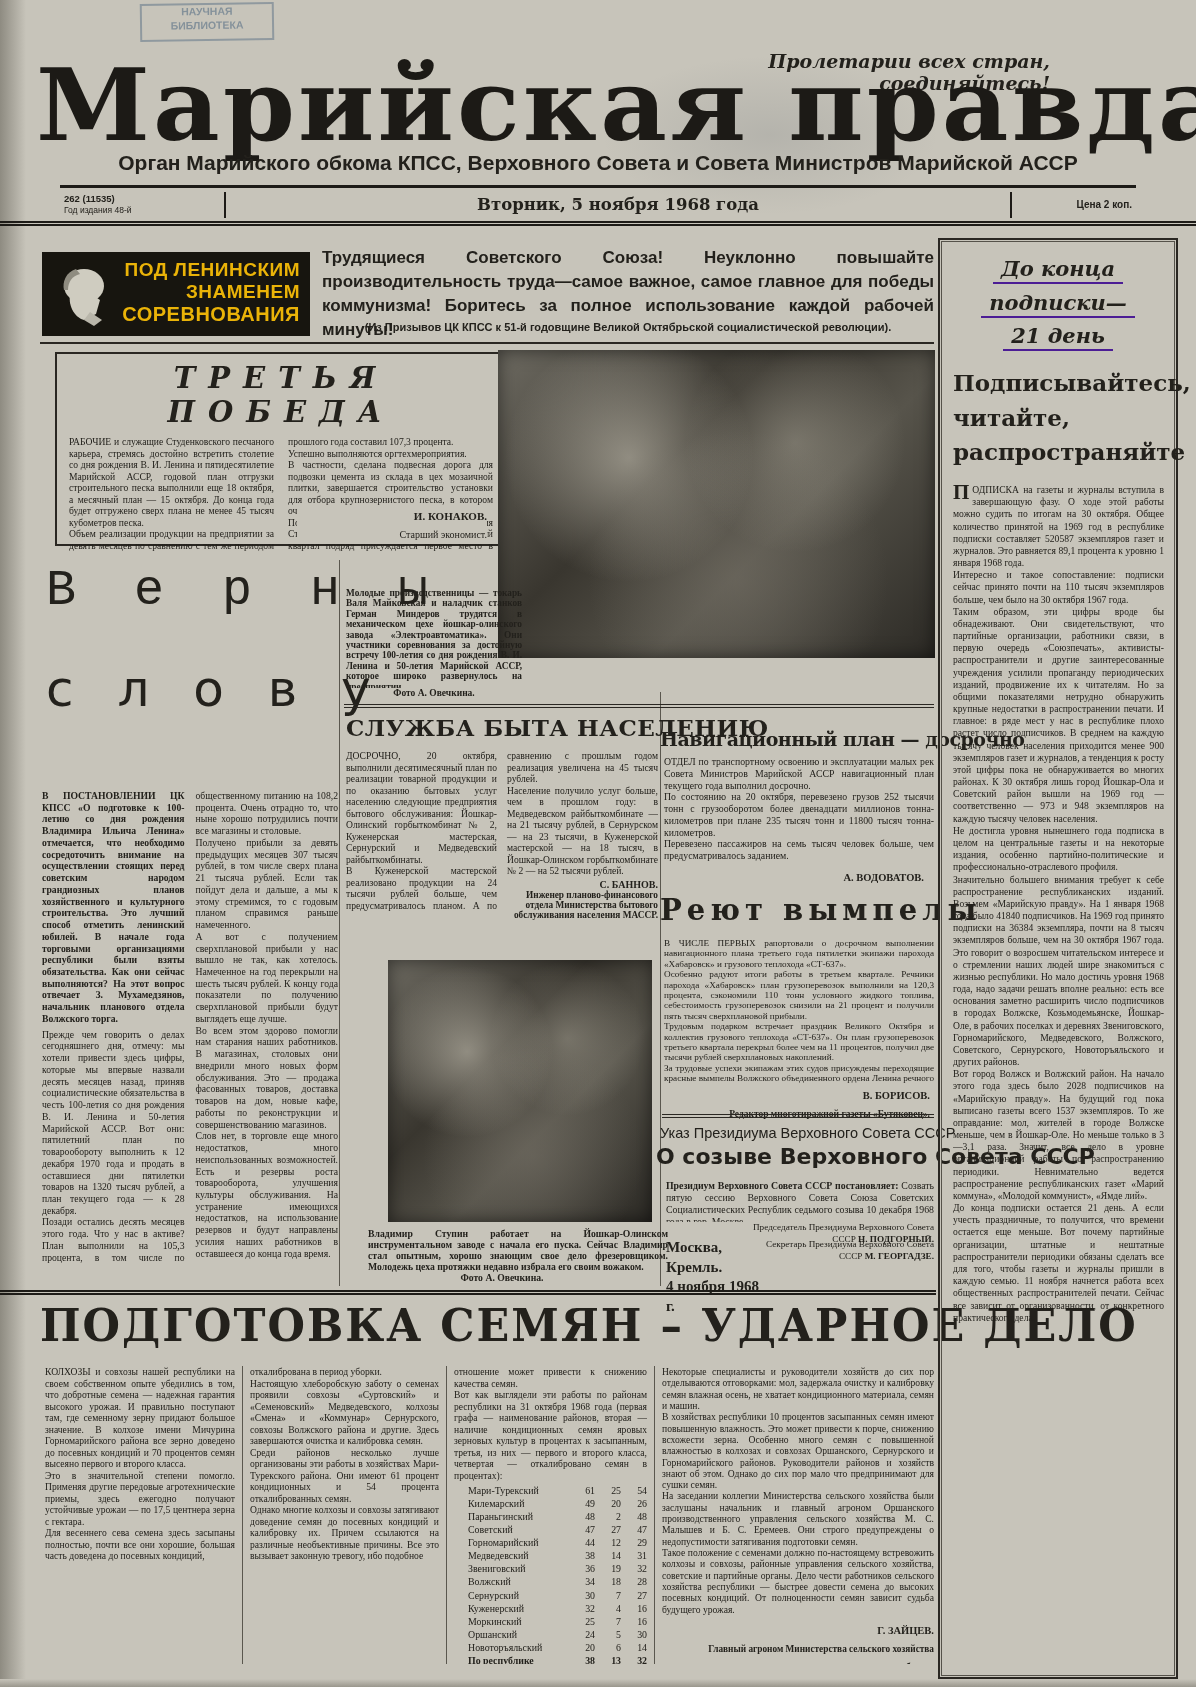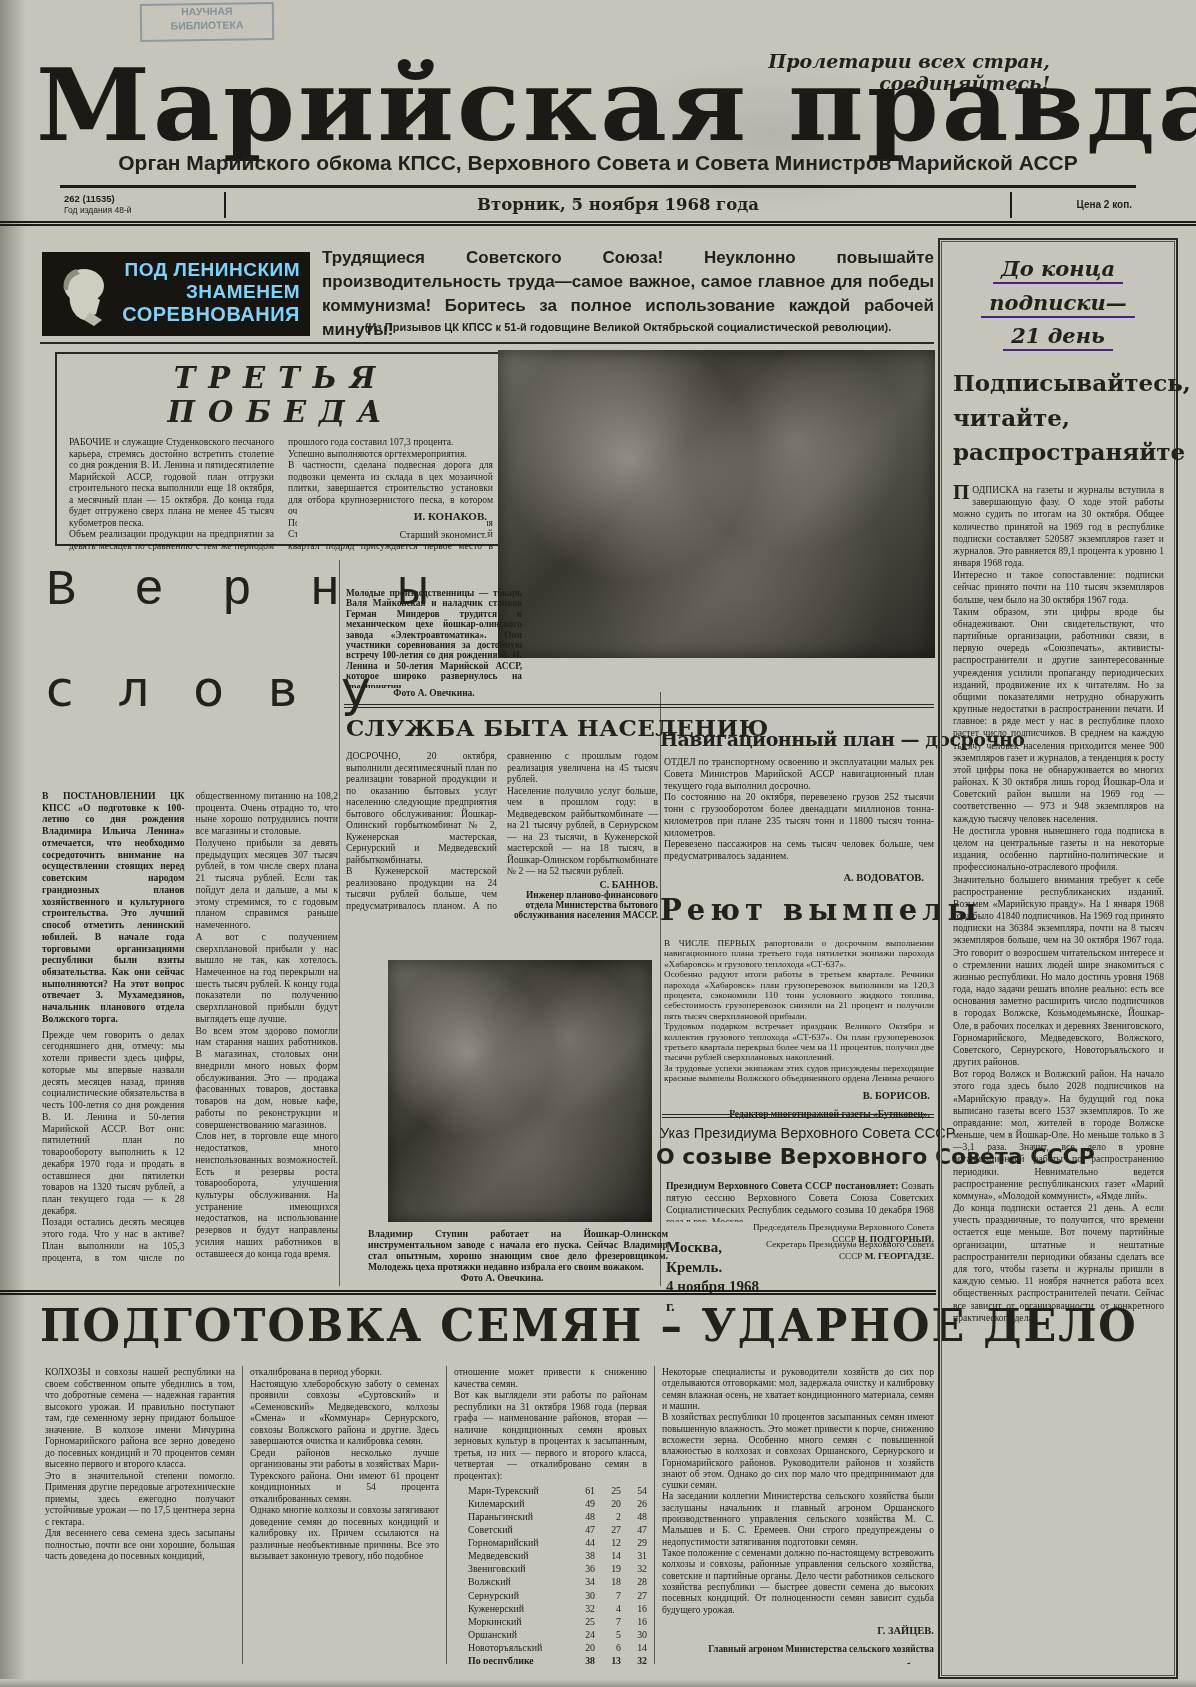--- a/index.html
+++ b/index.html
@@ -58,21 +58,21 @@
       <div class="sans" style="font-size:9.5px;font-weight:bold;">262 (11535)</div>
       <div class="sans" style="font-size:8.5px;">Год издания 48-й</div>
     </div>
     <div style="width:2px;height:26px;background:#1d1b17;"></div>
     <div class="ctr serB" style="flex:1;font-size:16.5px;">Вторник, 5 ноября 1968 года</div>
     <div style="width:2px;height:26px;background:#1d1b17;"></div>
     <div class="rt sans" style="width:120px;padding-right:4px;font-size:10px;font-weight:bold;">Цена 2 коп.</div>
   </div>
   <div class="abs hrule" style="left:0;top:221px;width:1196px;height:5px;"></div>
 
-  <div class="abs" style="left:42px;top:252px;width:268px;height:84px;background:#17150f;color:#7dd3fc;
+  <div class="abs" style="left:42px;top:252px;width:268px;height:84px;background:#17150f;color:#eab308;
               text-align:right;padding:7px 10px 0 0;box-sizing:border-box;">
     <svg class="abs" style="left:8px;top:8px;" width="64" height="68" viewBox="0 0 64 68">
       <ellipse cx="34" cy="26" rx="20" ry="17" fill="#cfccc0"></ellipse>
       <path d="M20 34 C18 48 26 58 34 60 L46 54 L50 40 L44 36 Z" fill="#cfccc0"></path>
       <path d="M40 52 L52 60 L44 66 L34 60 Z" fill="#b9b6aa"></path>
       <path d="M14 30 C12 22 16 12 26 9 L30 14 C22 16 18 22 18 30 Z" fill="#8f8c80"></path>
     </svg>
     <div class="sans" style="font-size:19px;font-weight:bold;letter-spacing:.5px;">ПОД ЛЕНИНСКИМ</div>
     <div class="sans" style="font-size:19px;font-weight:bold;letter-spacing:.5px;">ЗНАМЕНЕМ</div>
     <div class="sans" style="font-size:20px;font-weight:bold;letter-spacing:.5px;">СОРЕВНОВАНИЯ</div>

